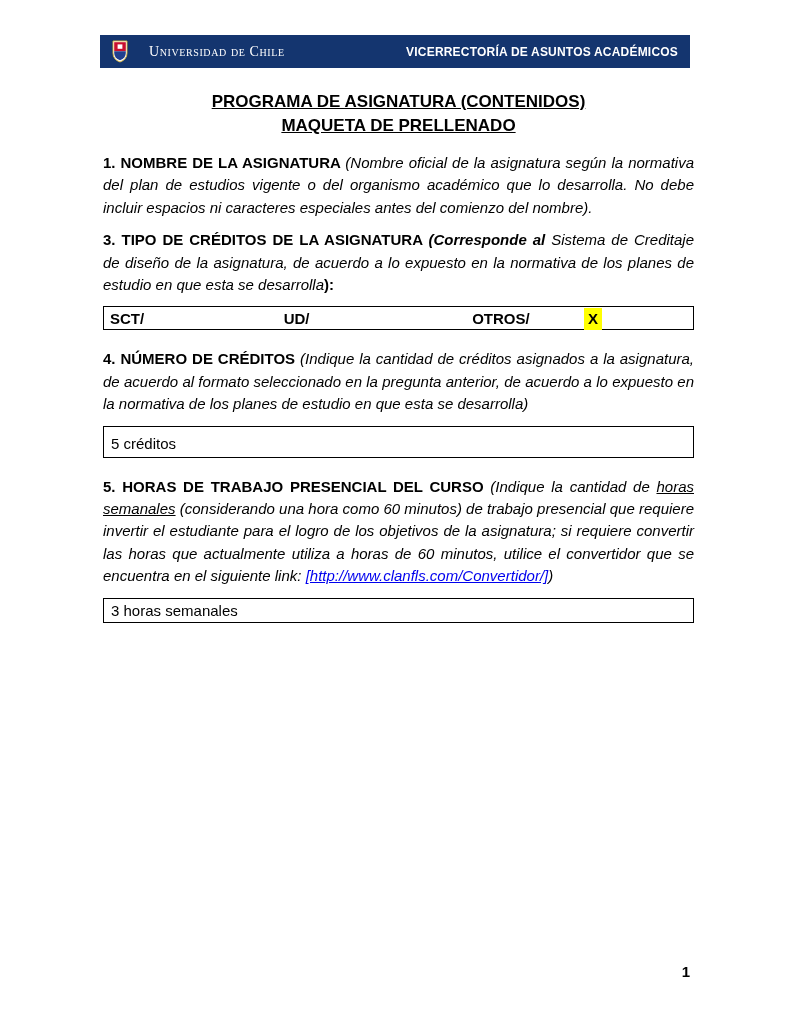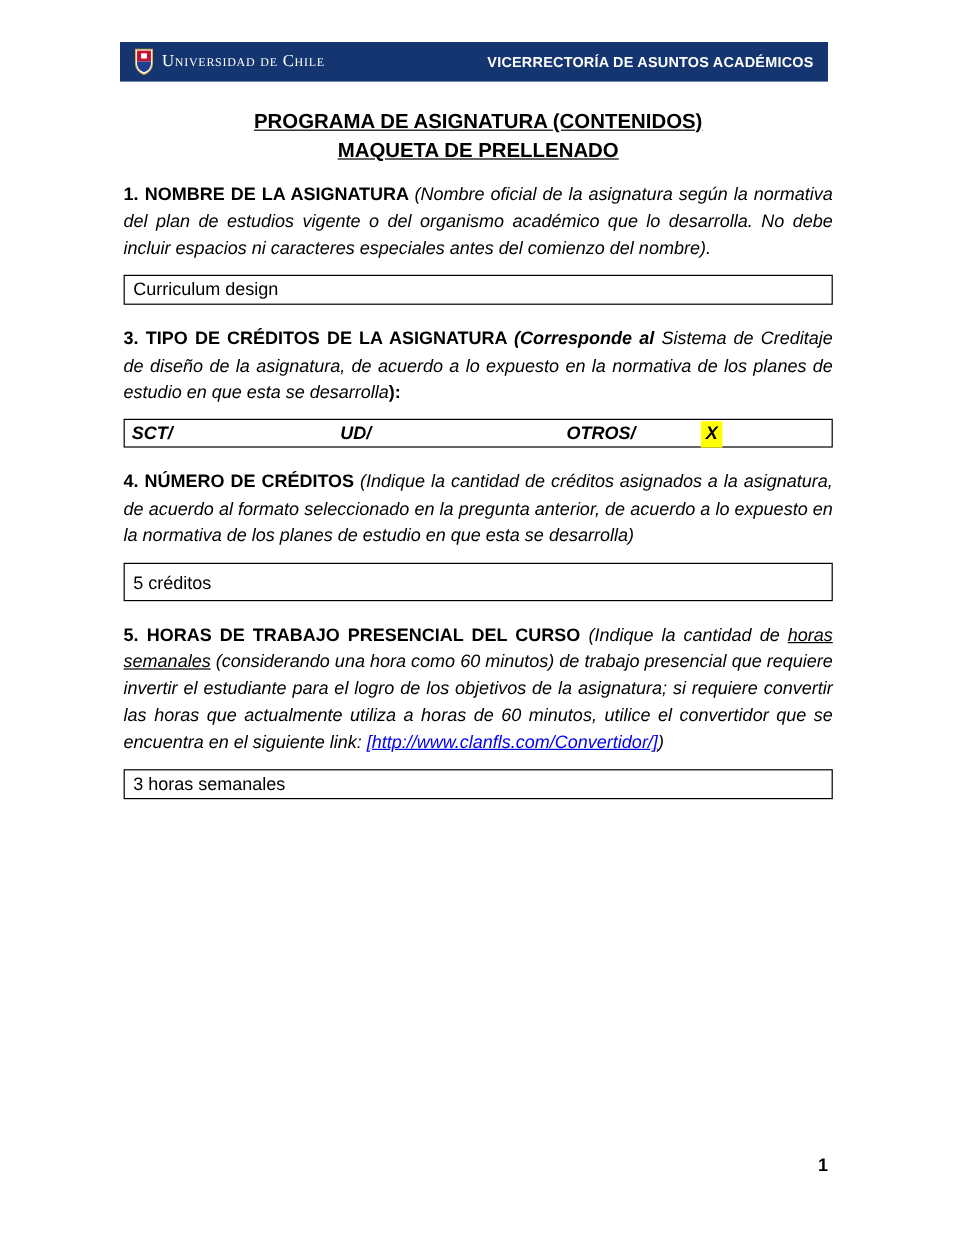--- a/index.html
+++ b/index.html
@@ -14,21 +14,21 @@
     background:#ffffff;color:#000;
     font-family:"Liberation Sans","DejaVu Sans",sans-serif;
     position:relative;overflow:hidden;
   }
   .header-bar{
     position:absolute;left:100px;top:35px;width:590px;height:33px;
     background:var(--header_bar);
     display:flex;align-items:center;justify-content:space-between;
     padding:0 12px;
   }
-  .logo-group{display:flex;align-items:center;gap:7px;}
+  .logo-group{display:flex;align-items:center;gap:21px;}
   .shield{display:inline-flex;align-items:center;}
   .uni-name{
     color:#fff;font-family:"Liberation Serif","DejaVu Serif",serif;
     font-variant:small-caps;font-size:14px;letter-spacing:0.6px;white-space:nowrap;
   }
   .dept{
     color:#fff;font-size:12px;font-weight:bold;letter-spacing:0.2px;white-space:nowrap;
   }
   .content{position:absolute;left:103px;top:90px;width:591px;}
   .doc-title{
@@ -44,21 +44,21 @@
   .d{font-style:italic;}
   .u{text-decoration:underline;}
   .link{color:var(--link);text-decoration:underline;font-style:italic;cursor:pointer;}
   .answer-box{
     border:1px solid #000;font-size:15px;line-height:21px;
     padding:1px 7px;margin:0 0 18px 0;min-height:23px;
   }
   .answer-box.tall{
     height:32px;display:flex;align-items:flex-end;padding-bottom:3px;
   }
-  .credits-row{position:relative;height:24px;padding:0;font-style:italic;}
+  .credits-row{position:relative;height:24px;padding:0;}
   .credits-row .cell{position:absolute;top:1px;line-height:22px;font-weight:bold;}
   .cell.c1{left:1%;}
   .cell.c2{left:30.5%;}
   .cell.c3{left:62.5%;}
   .cell.mark{left:81.5%;background:var(--highlight);padding:0 4px;}
   .page-number{
     position:absolute;right:110px;top:963px;font-size:15px;font-weight:bold;
   }
 </style>
 </head>
@@ -83,21 +83,20 @@
 
   <div class="content">
 
     <div class="doc-title">
       <div>PROGRAMA DE ASIGNATURA (CONTENIDOS)</div>
       <div>MAQUETA DE PRELLENADO</div>
     </div>
 
     <p class="para"><span class="h">1. NOMBRE DE LA ASIGNATURA </span><span class="d">(Nombre oficial de la asignatura según la normativa del plan de estudios vigente o del organismo académico que lo desarrolla. No debe incluir espacios ni caracteres especiales antes del comienzo del nombre).</span></p>
 
-    <div class="answer-box"><span>Curriculum design</span></div>
 
     <p class="para"><span class="h">3. TIPO DE CRÉDITOS DE LA ASIGNATURA </span><span class="h d">(Corresponde al </span><span class="d">Sistema de Creditaje de diseño de la asignatura, de acuerdo a lo expuesto en la normativa de los planes de estudio en que esta se desarrolla</span><span class="h">):</span></p>
     <div class="answer-box credits-row">
       <span class="cell c1">SCT/</span>
       <span class="cell c2">UD/</span>
       <span class="cell c3">OTROS/</span>
       <span class="cell mark">X</span>
     </div>
 
     <p class="para"><span class="h">4. NÚMERO DE CRÉDITOS </span><span class="d">(Indique la cantidad de créditos asignados a la asignatura, de acuerdo al formato seleccionado en la pregunta anterior, de acuerdo a lo expuesto en la normativa de los planes de estudio en que esta se desarrolla)</span></p>

